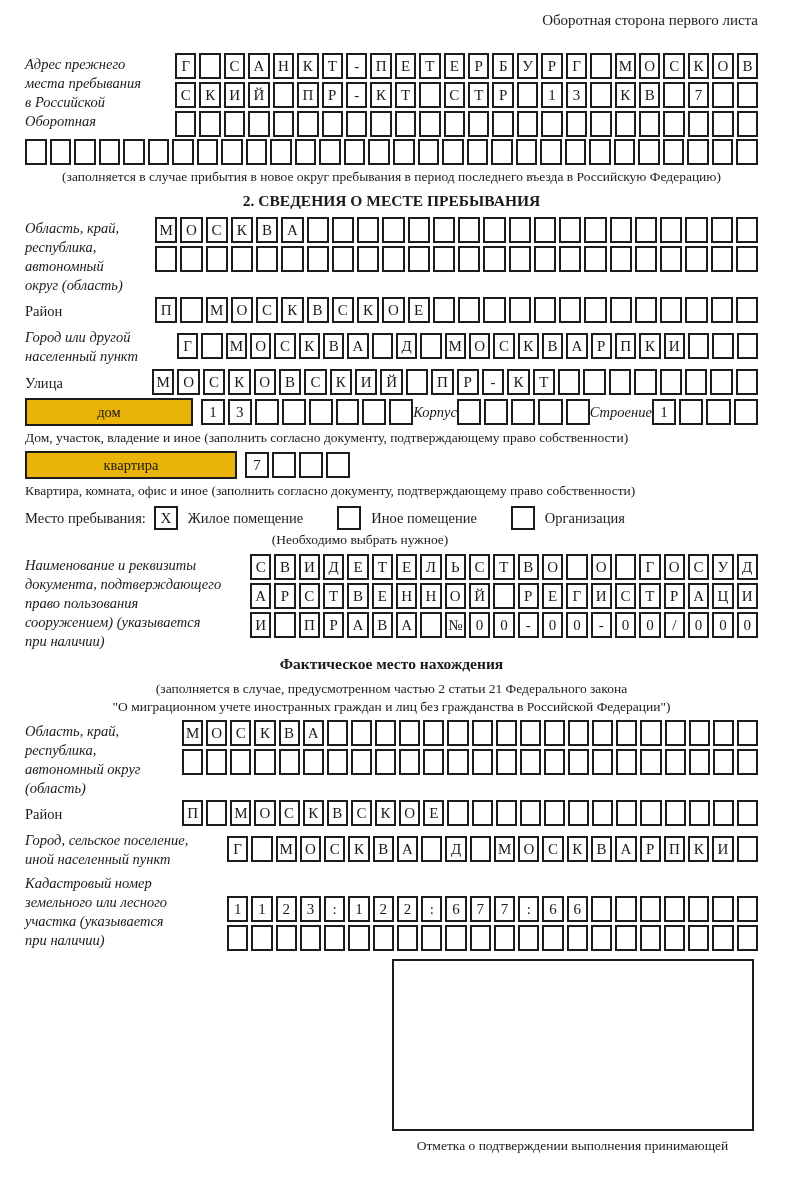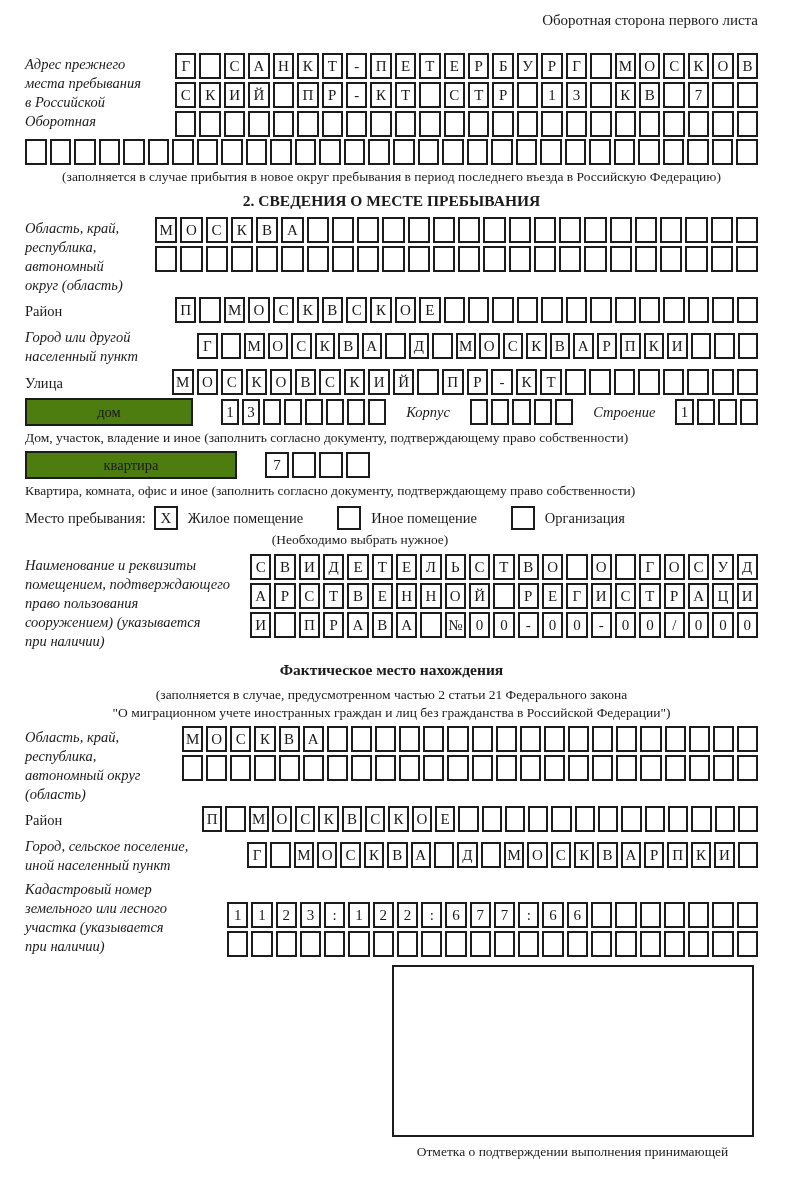--- a/index.html
+++ b/index.html
@@ -8,40 +8,40 @@
     width:800px; height:1180px;
     font-family:"Liberation Serif", serif;
     color:#1a1a1a;
     padding:12px 42px 10px 25px;
     overflow:hidden;
   }
   .header-note { text-align:right; font-size:15px; margin-bottom:24px; }
 
   
   .block { display:flex; align-items:flex-start; margin-bottom:2px; }
-  .frow  { display:flex; align-items:center; margin-bottom:3px;gap:20px; }
+  .frow  { display:flex; align-items:center; margin-bottom:3px; }
   .label-col { flex:none; font-size:14.5px; line-height:19px; padding-top:2px; }
   .label-col .line, .inline-label { white-space:nowrap;font-style:italic; }
   .rows-col { flex:1; display:flex; flex-direction:column; gap:3px; }
   .cells { display:flex; flex:1; gap:3px; }
   .cell {
     flex:1; height:26px; border:2px solid #1c1c1c;
     display:flex; align-items:center; justify-content:center;
     font-size:15px; background:#fff;
   }
   .w150{width:150px;} .w130{width:130px;} .w152{width:152px;} .w127{width:127px;}
   .w225{width:225px;} .w157{width:157px;} .w202{width:202px;}
 
   .center-note { text-align:center; font-size:13.5px; line-height:18px; margin:3px 0 4px; }
   .sec-title { text-align:center; font-weight:bold; font-size:15.5px; margin:6px 0 7px; }
 
   
   .named-box {
     border:2px solid #1c1c1c; height:28px; display:flex;
-    align-items:center; justify-content:center; font-size:14.5px; background:#4d7c0f;
+    align-items:center; justify-content:center; font-size:14.5px; background:#eab308;
   }
   .nb-house { width:168px; margin-right:8px; }
   .nb-apt { width:212px; margin-right:8px; }
   .inline-label { font-size:14.5px; padding:0 0; }
   .cells.w8{flex:8;} .cells.w5{flex:5;} .cells.w4{flex:4;}
   .cells.apt { flex:none; width:105px; }
 
   
   .check-row { display:flex; align-items:center; margin:6px 0 2px; }
   .check-row .cap { font-size:14.5px; }
@@ -392,21 +392,21 @@
   <span class="checkbox"></span>
   <span class="opt-label">Иное помещение</span>
   <span class="checkbox"></span>
   <span class="opt-label">Организация</span>
 </div>
 <div class="choose-note">(Необходимо выбрать нужное)</div>
 
 <div class="block">
   <div class="label-col w225">
       <div class="line">Наименование и реквизиты</div>
-      <div class="line">помещением, подтверждающего</div>
+      <div class="line">документа, подтверждающего</div>
       <div class="line">право пользования</div>
       <div class="line">сооружением) (указывается</div>
       <div class="line">при наличии)</div>
     </div>
   <div class="rows-col">
     <div class="cells">
         <div class="cell">С</div>
         <div class="cell">В</div>
         <div class="cell">И</div>
         <div class="cell">Д</div>
@@ -470,21 +470,21 @@
         <div class="cell">0</div>
         <div class="cell">0</div>
         <div class="cell">/</div>
         <div class="cell">0</div>
         <div class="cell">0</div>
         <div class="cell">0</div>
       </div>
   </div>
 </div>
 
-<div class="sec-title" style="margin-top:10px;">Фактическое место нахождения</div>
+<div class="sec-title" style="margin-top:4px;">Фактическое место нахождения</div>
 <div class="center-note">
     <div class="line">(заполняется в случае, предусмотренном частью 2 статьи 21 Федерального закона</div>
     <div class="line">"О миграционном учете иностранных граждан и лиц без гражданства в Российской Федерации")</div>
   </div>
 
 <div class="block">
   <div class="label-col w157">
       <div class="line">Область, край,</div>
       <div class="line">республика,</div>
       <div class="line">автономный округ</div>

